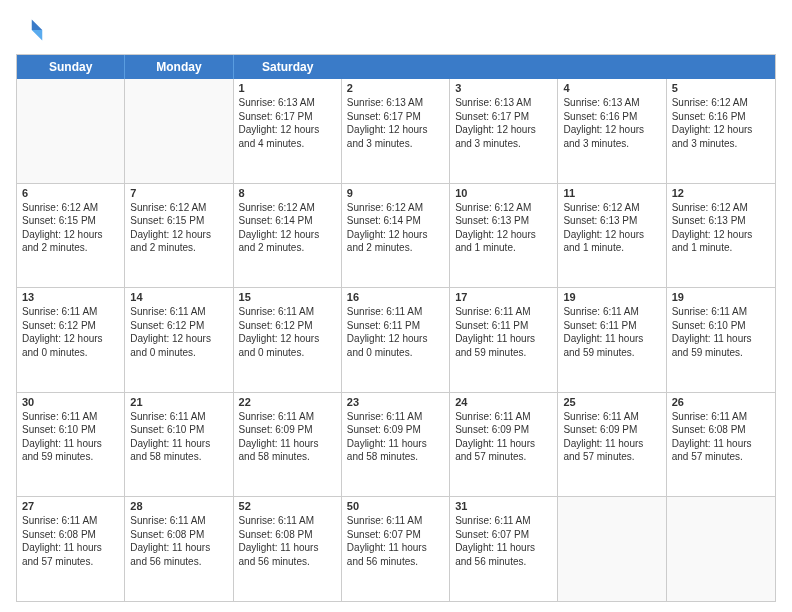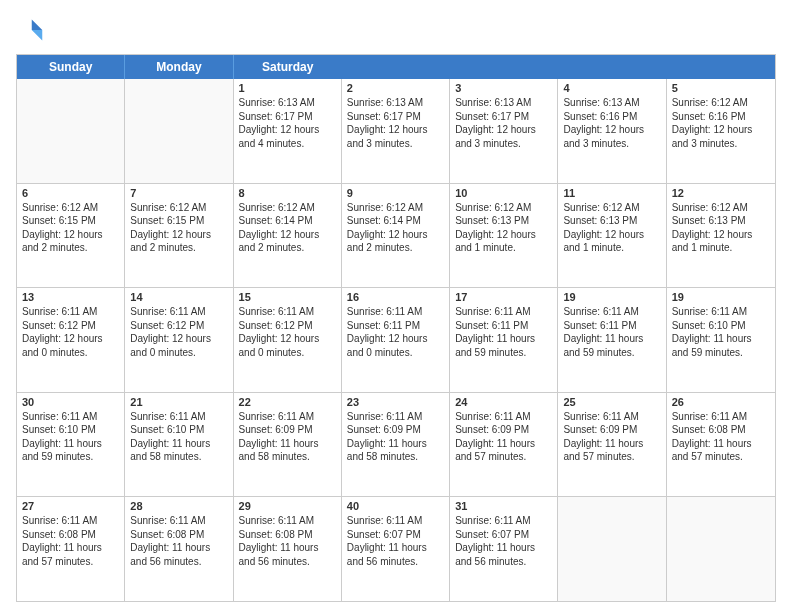--- a/index.html
+++ b/index.html
@@ -253,25 +253,25 @@
         <div class="cal-row">
           <div class="cal-cell">
             <span class="day-num">27</span>
             <div class="cell-text">Sunrise: 6:11 AM<br>Sunset: 6:08 PM<br>Daylight: 11 hours and 57 minutes.</div>
           </div>
           <div class="cal-cell">
             <span class="day-num">28</span>
             <div class="cell-text">Sunrise: 6:11 AM<br>Sunset: 6:08 PM<br>Daylight: 11 hours and 56 minutes.</div>
           </div>
           <div class="cal-cell">
-            <span class="day-num">29</span>
+            <span class="day-num">52</span>
             <div class="cell-text">Sunrise: 6:11 AM<br>Sunset: 6:08 PM<br>Daylight: 11 hours and 56 minutes.</div>
           </div>
           <div class="cal-cell">
-            <span class="day-num">40</span>
+            <span class="day-num">50</span>
             <div class="cell-text">Sunrise: 6:11 AM<br>Sunset: 6:07 PM<br>Daylight: 11 hours and 56 minutes.</div>
           </div>
           <div class="cal-cell">
             <span class="day-num">31</span>
             <div class="cell-text">Sunrise: 6:11 AM<br>Sunset: 6:07 PM<br>Daylight: 11 hours and 56 minutes.</div>
           </div>
           <div class="cal-cell empty"></div>
           <div class="cal-cell empty"></div>
         </div>
       </div>

